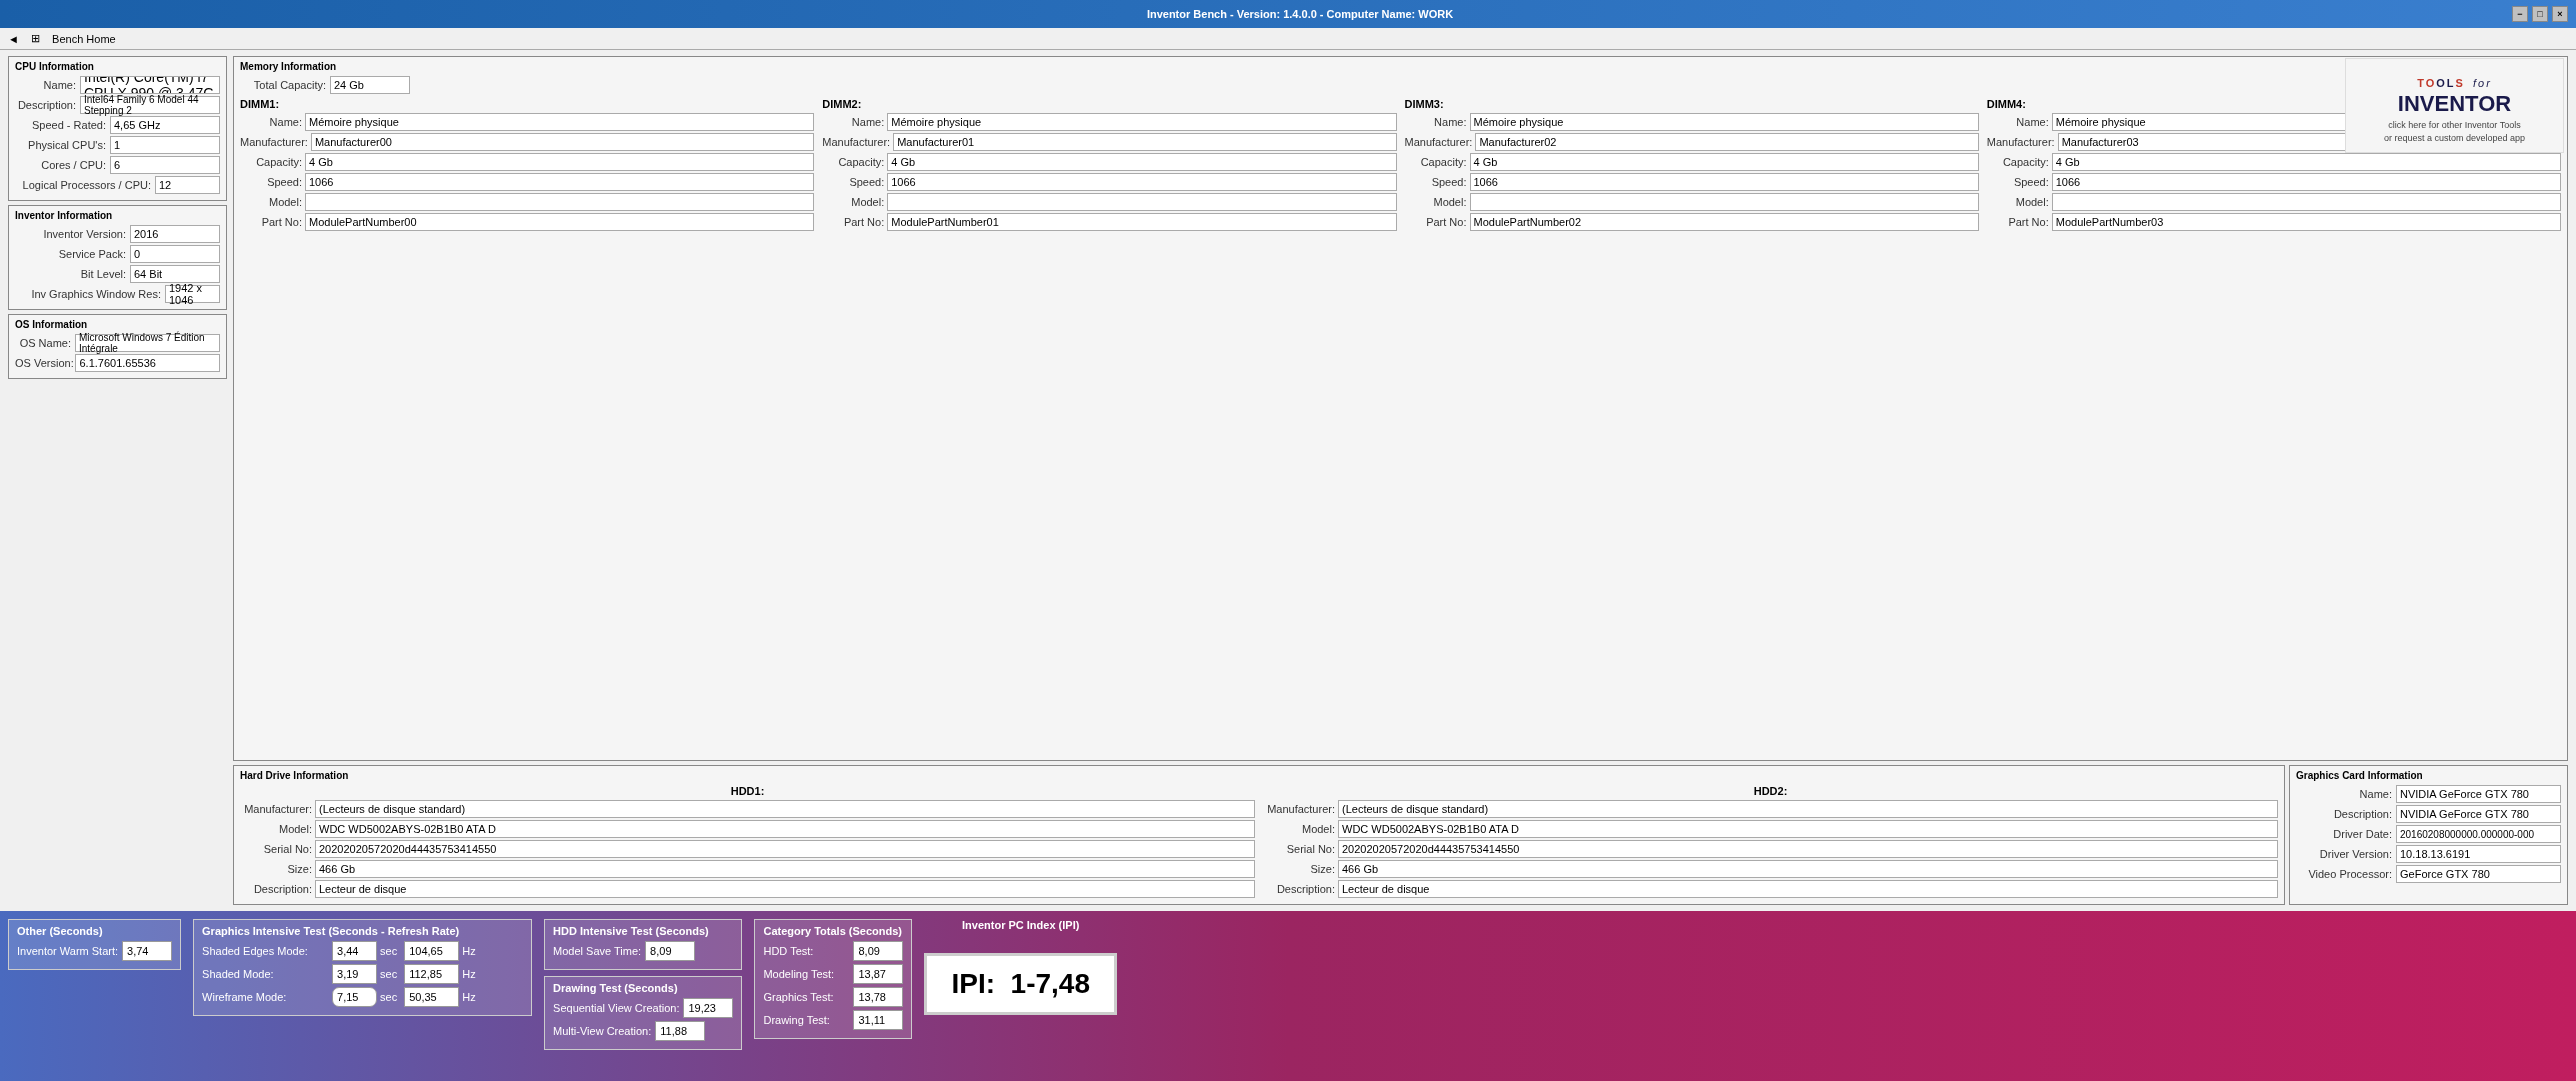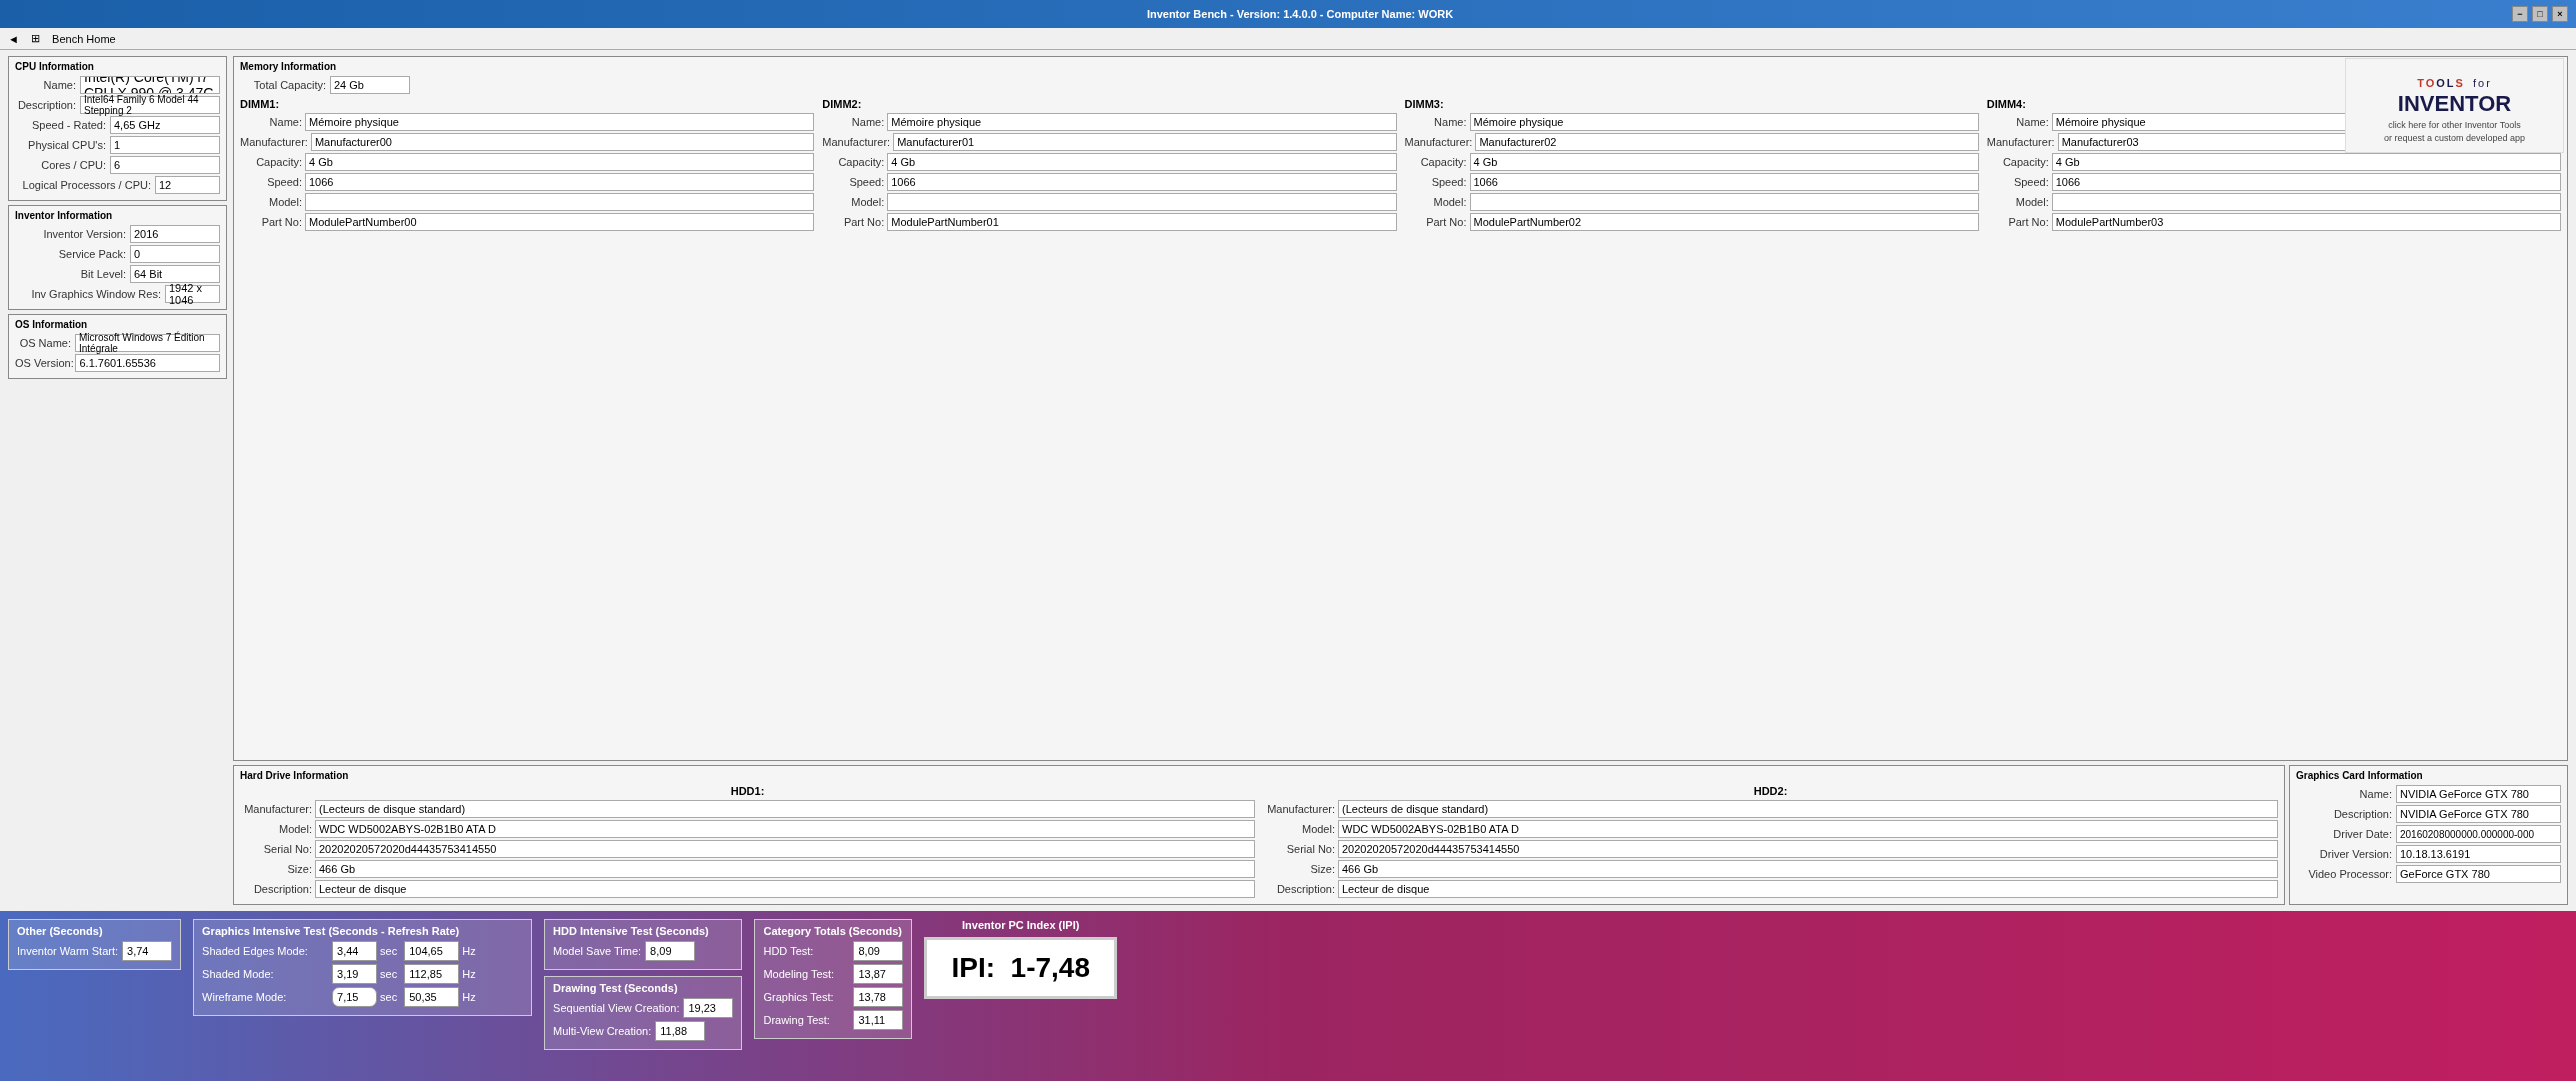--- a/index.html
+++ b/index.html
@@ -462,21 +462,21 @@
           <div class="field-row">
             <span class="field-label" style="min-width:100px;">Video Processor:</span>
             <div class="field-value" style="width:170px;">GeForce GTX 780</div>
           </div>
         </div>
       </div>
     </div>
 
     <div style="position:absolute; top:8px; right:12px; text-align:center; cursor:pointer; padding:8px; background:#f5f5f5; border:1px solid #ddd; width:219px;">
       <div style="font-size:22px; color:#1a1a4a; font-weight:normal; letter-spacing:2px;">
-        <span style="color:#c0392b; font-weight:bold;">TO</span><span style="color:#1a1a4a; font-weight:bold;">OL</span><span style="color:#c0392b; font-weight:bold;">S</span> <span style="margin-top:19px;">for</span>
+        <span style="color:#c0392b; font-weight:bold;">TO</span><span style="color:#1a1a4a; font-weight:bold;">OL</span><span style="color:#c0392b; font-weight:bold;">S</span> <span style="font-style:italic;margin-top:19px;">for</span>
       </div>
       <div style="font-size:22px; font-weight:700; color:#1a1a4a; line-height:1;">INVENTOR</div>
       <div style="font-size:9px; color:#444; margin-top:4px; line-height:1.4;">click here for other Inventor Tools<br>or request a custom developed app</div>
     </div>
   </div>
 
   <div class="bottom-section">
 
     <div style="display:flex; flex-direction:column; gap:6px;">
 
@@ -556,21 +556,21 @@
         <span class="bench-label" style="min-width:90px;">Graphics Test:</span>
         <div class="bench-value">13,78</div>
       </div>
       <div class="bench-field-row">
         <span class="bench-label" style="min-width:90px;">Drawing Test:</span>
         <div class="bench-value">31,11</div>
       </div>
     </div>
 
     <div style="display:flex; flex-direction:column; align-items:center; justify-content:center;">
-      <div style="color:white; font-weight:bold; font-size:11px; margin-bottom:6px;">Inventor PC Index (IPI)</div>
+      <div style="color:white; font-weight:bold; font-size:11px; margin-bottom:22px;">Inventor PC Index (IPI)</div>
       <div style="border:3px solid #ccc; background:white; padding:12px 24px; display:flex; align-items:center; justify-content:center;">
         <span style="font-size:28px; font-weight:bold; color:#000;">IPI: &nbsp;</span>
         <span style="font-size:28px; font-weight:bold; color:#000;">1-7,48</span>
       </div>
     </div>
 
   </div>
 </div>
 
 

